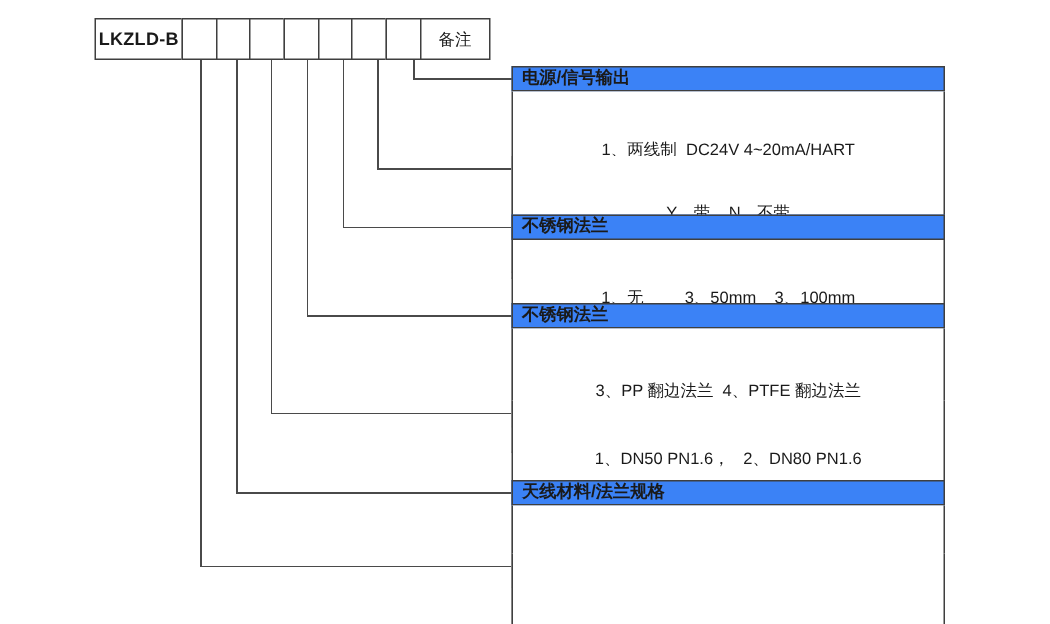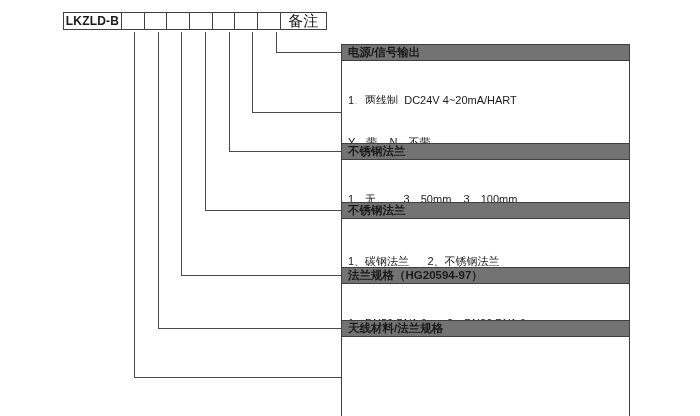--- a/index.html
+++ b/index.html
@@ -7,47 +7,47 @@
     position:relative;
     width:700px;height:416px;
     background:#ffffff;
     font-family:"Liberation Sans","DejaVu Sans",sans-serif;
     color:#1a1a1a;
     overflow:hidden;
   }
   .connectors{position:absolute;left:0;top:0;z-index:0;}
   
   .top-row{
-    position:absolute;left:63px;top:12px;height:18px;
+    position:absolute;left:63px;top:12px;height:28px;
     display:flex;align-items:stretch;z-index:2;
   }
   .cell{
     box-sizing:border-box;border:1px solid #3f3f3f;background:#ffffff;
     display:flex;align-items:center;justify-content:center;
   }
   .cell + .cell{margin-left:-1px;}
   .model-box{width:59px;font-size:12px;font-weight:bold;letter-spacing:.2px;}
   .code-box{width:23.7px;}
-  .remark-box{width:47px;font-size:15px;}
+  .remark-box{width:47px;font-size:11px;}
   
   .sec{
     position:absolute;left:341px;width:289px;box-sizing:border-box;z-index:1;
   }
   .sec-h{
-    box-sizing:border-box;border:1px solid #3f3f3f;background:#737373;
+    box-sizing:border-box;border:1px solid #3f3f3f;background:#3b82f6;
     height:17px;line-height:15px;
     font-size:11.5px;font-weight:bold;padding:0 6px;
     white-space:pre;overflow:hidden;
   }
   .sec-b{
     box-sizing:border-box;border:1px solid #3f3f3f;border-top:none;background:#ffffff;
     font-size:11px;line-height:15px;padding:2px 6px;
     white-space:pre;overflow:hidden;
   }
-  .ln{white-space:pre;}
+  .ln{white-space:pre;text-align:center;}
 </style>
 </head>
 <body>
 
 <div class="canvas">
 
   <svg class="connectors" width="700" height="416" shape-rendering="crispEdges">
     <path d="M276,32 V52.5 H341" fill="none" stroke="#4a4a4a" stroke-width="1"></path>
     <path d="M252,32 V112.5 H341" fill="none" stroke="#4a4a4a" stroke-width="1"></path>
     <path d="M229,32 V151.5 H341" fill="none" stroke="#4a4a4a" stroke-width="1"></path>
@@ -87,27 +87,25 @@
     <div class="sec-h">不锈钢法兰</div>
     <div class="sec-b" style="min-height:33px">
       <div class="ln">1、无         3、50mm    3、100mm</div>
       <div class="ln">4、150mm    5、200mm   6、按用户要求</div>
     </div>
   </div>
 
   <div class="sec" style="top:202px">
     <div class="sec-h">不锈钢法兰</div>
     <div class="sec-b" style="min-height:38px;padding-top:5px">
-      <div class="ln">1、碳钢法兰      2、不锈钢法兰</div>
       <div class="ln">3、PP 翻边法兰  4、PTFE 翻边法兰</div>
     </div>
   </div>
 
   <div class="sec" style="top:267px">
-    <div class="sec-h">法兰规格（HG20594-97）</div>
     <div class="sec-b" style="min-height:31px">
       <div class="ln">1、DN50 PN1.6，   2、DN80 PN1.6</div>
       <div class="ln">3、DN100 PN1.6，  4、DN150 PN1.6</div>
     </div>
   </div>
 
   <div class="sec" style="top:320px">
     <div class="sec-h">天线材料/法兰规格</div>
     <div class="sec-b" style="min-height:25px;padding-top:5px">
       <div class="ln">A、PP/-40~80℃    B、PTFE/-40~230℃</div>

